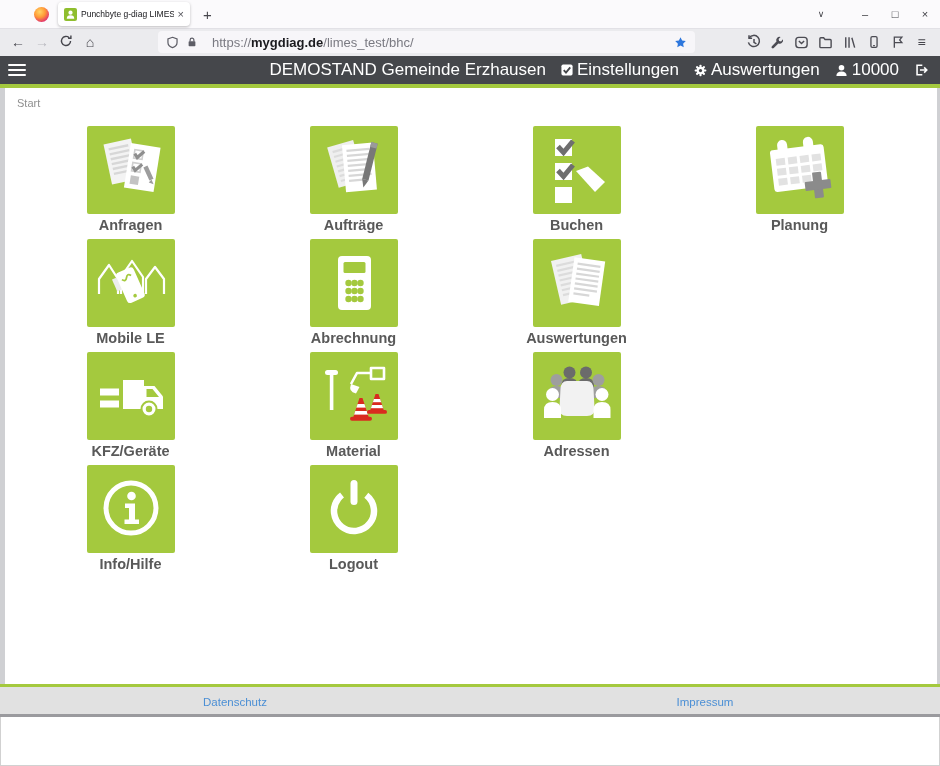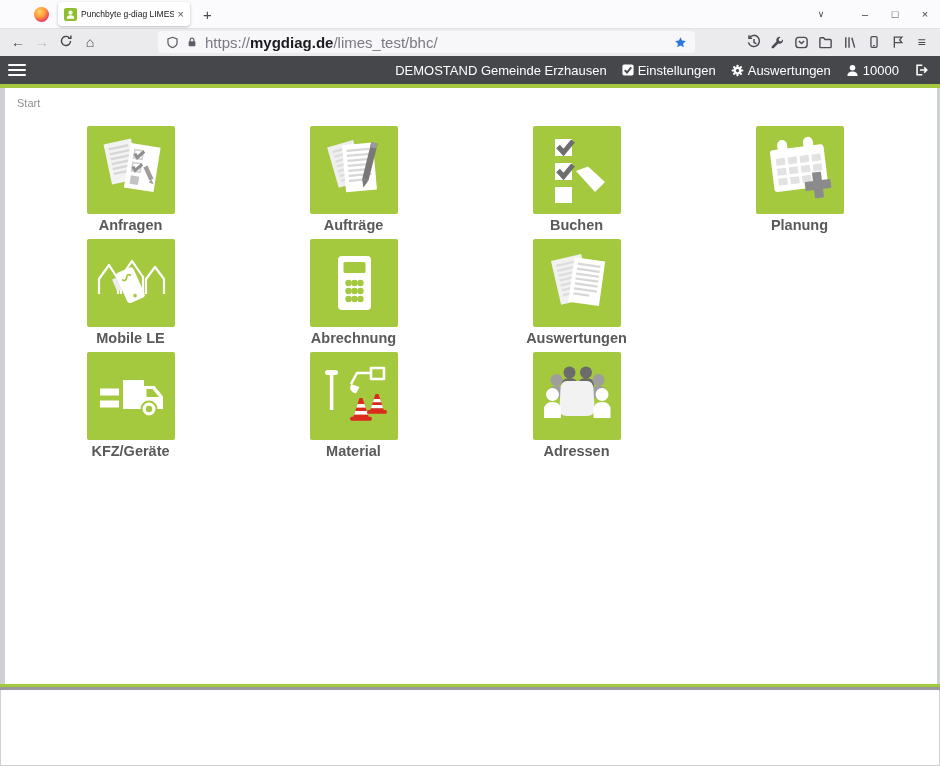--- a/index.html
+++ b/index.html
@@ -21,32 +21,32 @@
   .wc { width:30px; height:100%; display:flex; align-items:center; justify-content:center;
         font-size:11px; color:#3c3c42; cursor:pointer; }
   .wc.chev { margin-right:14px; font-size:9px; }
 
   .navbar { height:28px; background:#ebebee; display:flex; align-items:center; padding:0 6px; }
   .nav-btn { width:24px; text-align:center; font-size:14px; color:#45454c; cursor:pointer; line-height:1; }
   .nav-btn.disabled { color:#b9b9c0; }
   .urlbar { margin-left:56px; width:537px; height:22px; background:#f7f6f9; border-radius:4px;
             display:flex; align-items:center; padding:0 8px; }
   .urlbar svg { flex:none; }
-  .url-text { font-size:15px; color:#7a7a82; margin-left:7px; white-space:nowrap; }
+  .url-text { font-size:13px; color:#7a7a82; margin-left:14px; white-space:nowrap; }
   .url-domain { color:#1b1b1f; font-weight:bold; }
   .url-star { margin-left:auto; }
   .tb-icons { margin-left:auto; display:flex; align-items:center; gap:7px; padding-right:4px; }
   .tb-icons > span { width:17px; height:17px; display:flex; align-items:center; justify-content:center; cursor:pointer; }
   .menu-glyph { font-size:14px; color:#46464d; }
 
   
   .app-header { height:28px; background:#45474b; display:flex; align-items:center; padding:0 12px 0 8px; }
   .hamburger { width:18px; display:flex; flex-direction:column; gap:2.6px; cursor:pointer; }
   .hamburger i { display:block; height:2.6px; background:#fff; border-radius:1px; }
-  .hdr-right { margin-left:auto; display:flex; align-items:center; gap:15px; color:#fff; font-size:13px; }
+  .hdr-right { margin-left:auto; display:flex; align-items:center; gap:15px; color:#fff; font-size:17px; }
   .hdr-item { display:flex; align-items:center; gap:4px; cursor:pointer; white-space:nowrap; }
   .accent-line { height:4px; background:#a4c93e; }
 
   
   .main { height:596px; background:#cfd0d3; }
   .content { height:100%; margin:0 3px 0 5px; background:#fff; overflow:hidden; }
   .breadcrumb { padding:9px 0 0 12px; font-size:11px; color:#8f8f8f; }
   .grid { margin-top:17px; padding-left:14px;font-weight:bold; }
   .row { display:flex; }
   .cell { width:223px; height:113px; display:flex; flex-direction:column; align-items:center; }
@@ -473,21 +473,48 @@
                   <circle cx="69" cy="42.5" r="6.5"></circle>
                     <path d="M60.5,66 v-8 q0,-8 8.5,-8 q8.5,0 8.5,8 v8 z"></path>
                 </g>
               </svg>
             </div>
             <div class="tile-label">Adressen</div>
           </div>
 
         </div>
 
+        <div class="row">
+
+          <div class="cell">
+            <div class="tile">
+              <svg viewBox="0 0 88 88">
+                <circle cx="44" cy="43" r="25" fill="none" stroke="#fff" stroke-width="5"></circle>
+                <circle cx="44.5" cy="31" r="4.3" fill="#fff"></circle>
+                <path d="M38,38.5 h10 v16 h4 v4.5 H37.5 V54.5 h4.5 v-11.5 h-4 Z" fill="#fff"></path>
+              </svg>
+            </div>
+            <div class="tile-label">Info/Hilfe</div>
+          </div>
+
+          <div class="cell">
+            <div class="tile">
+              <svg viewBox="0 0 88 88">
+                <circle cx="44" cy="46" r="20" fill="none" stroke="#fff" stroke-width="6.5" stroke-dasharray="99 26.6" transform="rotate(-52 44 46)"></circle>
+                <rect x="40.5" y="15" width="7" height="25" rx="3.5" fill="#fff"></rect>
+              </svg>
+            </div>
+            <div class="tile-label">Logout</div>
+          </div>
+        </div>
 
       </div>
     </div>
   </div>
 
   <div class="footer-line"></div>
+  <div class="footer-bar">
+    <div class="footer-half"><a class="footer-link">Datenschutz</a></div>
+    <div class="footer-half"><a class="footer-link">Impressum</a></div>
+  </div>
   <div class="bottom-strip"></div>
 
 </div>
 
 </body></html>

